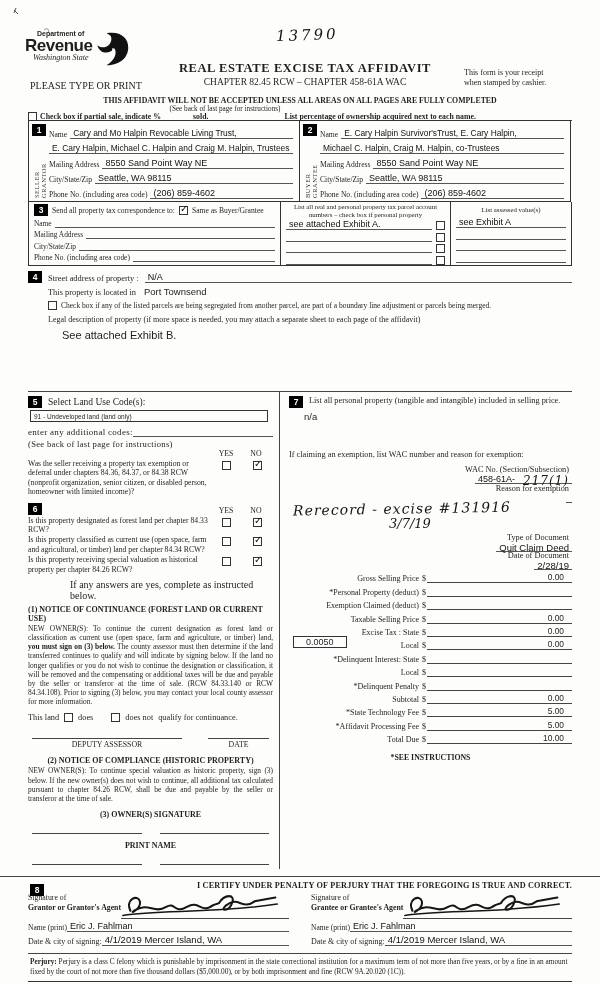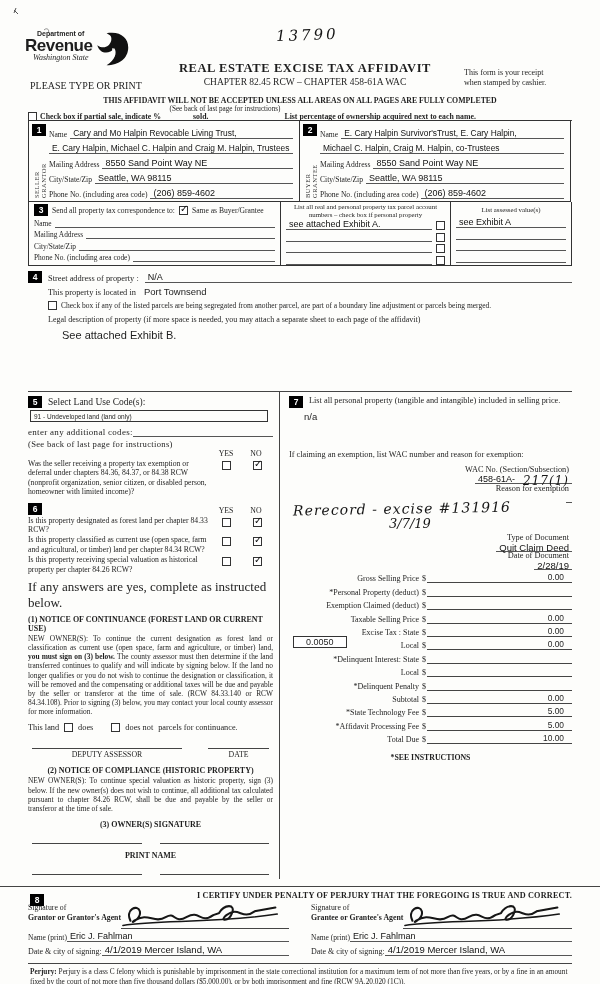--- a/index.html
+++ b/index.html
@@ -83,21 +83,21 @@
   .s5head { display:flex; gap:6px; font-size:9.5px; align-items:center; }
   .ddl { border:1px solid #333; height:12px; margin:2px 0 2px 2px; width:238px; font-size:6.5px; padding:1.5px 3px; }
   .addl { display:flex; align-items:flex-end; font-size:9px; height:13px; letter-spacing:0.3px;}
   .seeback2 { font-size:8.6px; letter-spacing:0.3px; margin-top:2px; }
   .yn { display:flex; justify-content:flex-end; font-size:7.8px; padding-right:2px; }
   .yn span { width:30px; text-align:center; }
   .qrow { display:flex; margin-top:1px; }
   .qtext { flex:1; font-size:7.7px; line-height:1.22; }
   .qboxes { width:62px; display:flex; justify-content:space-around; padding-top:2px; align-items:flex-start; flex:none; }
   .s6head { display:flex; justify-content:space-between; align-items:flex-end; margin-top:6px; }
-  .ifyes { font-size:13px; margin-top:5px; }
+  .ifyes { font-size:10px; margin-top:5px;margin-left:42px; }
   .ntitle { font-size:8px; font-weight:bold; margin-top:4px; }
   .nbody { font-size:7.4px; line-height:1.24; text-align:justify; margin-top:1px; }
   .thisland { display:flex; align-items:center; gap:5px; font-size:8.3px; margin:7px 0 2px; }
   .assess { display:flex; gap:26px; margin-top:16px; padding:0 4px; }
   .assess .part1 { width:150px; } .assess .part2 { flex:1; }
   .topline { border-top:1px solid #444; }
   .ulab { text-align:center; font-size:7.8px; margin-top:1px; }
   .ctitle { text-align:center; font-size:8px; font-weight:bold; margin-top:7px; }
   .blanks { display:flex; gap:18px; margin-top:14px; padding:0 4px; }
   .blanks div { flex:1; border-bottom:1px solid #444; height:1px; }
@@ -393,21 +393,21 @@
       <div class="ntitle">(1) NOTICE OF CONTINUANCE (FOREST LAND OR CURRENT USE)</div>
       <div class="nbody"><span>NEW OWNER(S): To continue the current designation as forest land or classification as current use (open space, farm and agriculture, or timber) land, </span><span class="b">you must sign on (3) below.</span><span> The county assessor must then determine if the land transferred continues to qualify and will indicate by signing below. If the land no longer qualifies or you do not wish to continue the designation or classification, it will be removed and the compensating or additional taxes will be due and payable by the seller or transferor at the time of sale. (RCW 84.33.140 or RCW 84.34.108). Prior to signing (3) below, you may contact your local county assessor for more information.</span></div>
 
       <div class="thisland">
         <span>This land</span>
         <span class="cb"></span>
         <span>does</span>
         <span style="width:8px"></span>
         <span class="cb"></span>
         <span>does not</span>
-        <span>parcels for continuance.</span>
+        <span>qualify for continuance.</span>
       </div>
 
       <div class="assess">
         <div class="part1">
           <div class="topline"></div>
           <div class="ulab">DEPUTY ASSESSOR</div>
         </div>
         <div class="part2">
           <div class="topline"></div>
           <div class="ulab">DATE</div>

